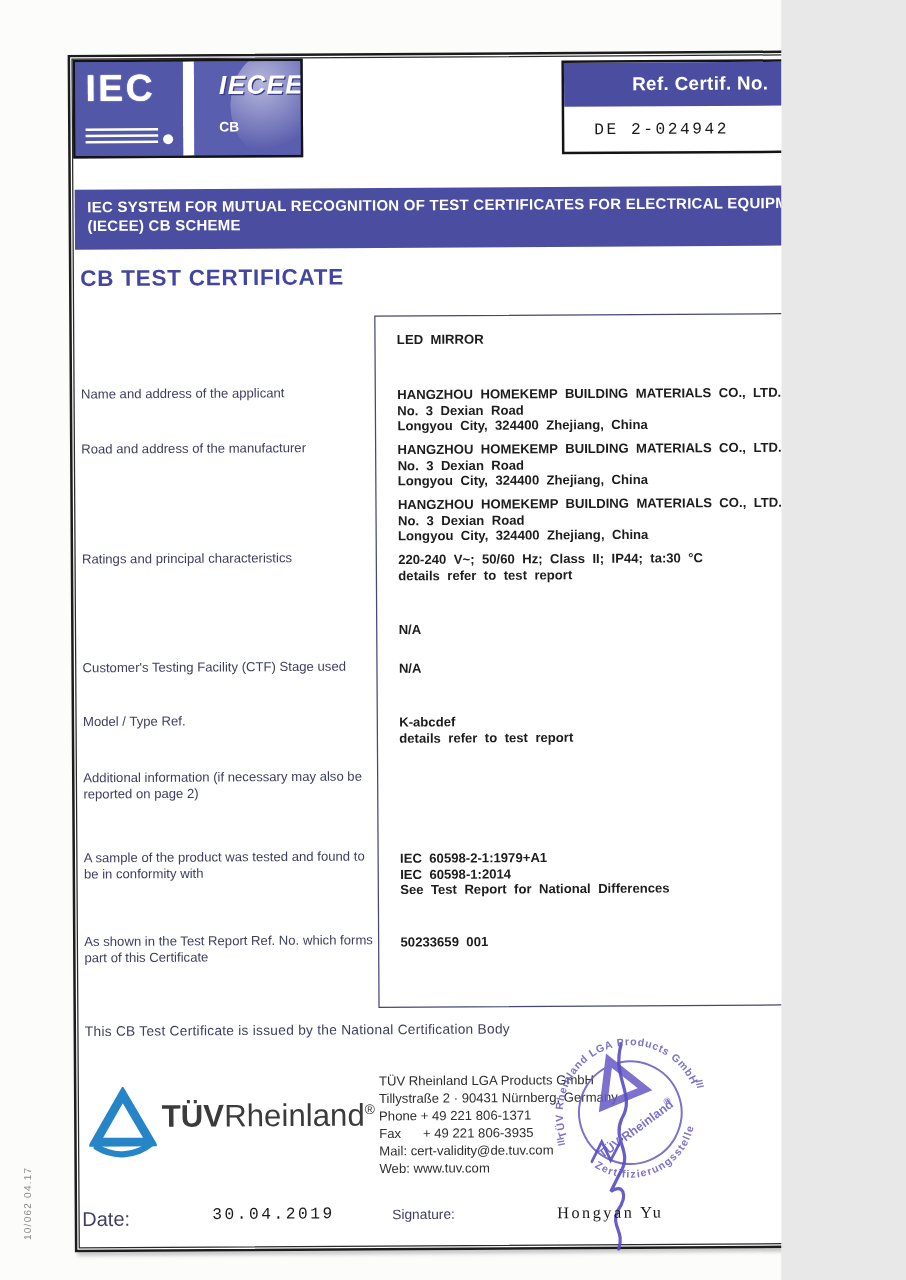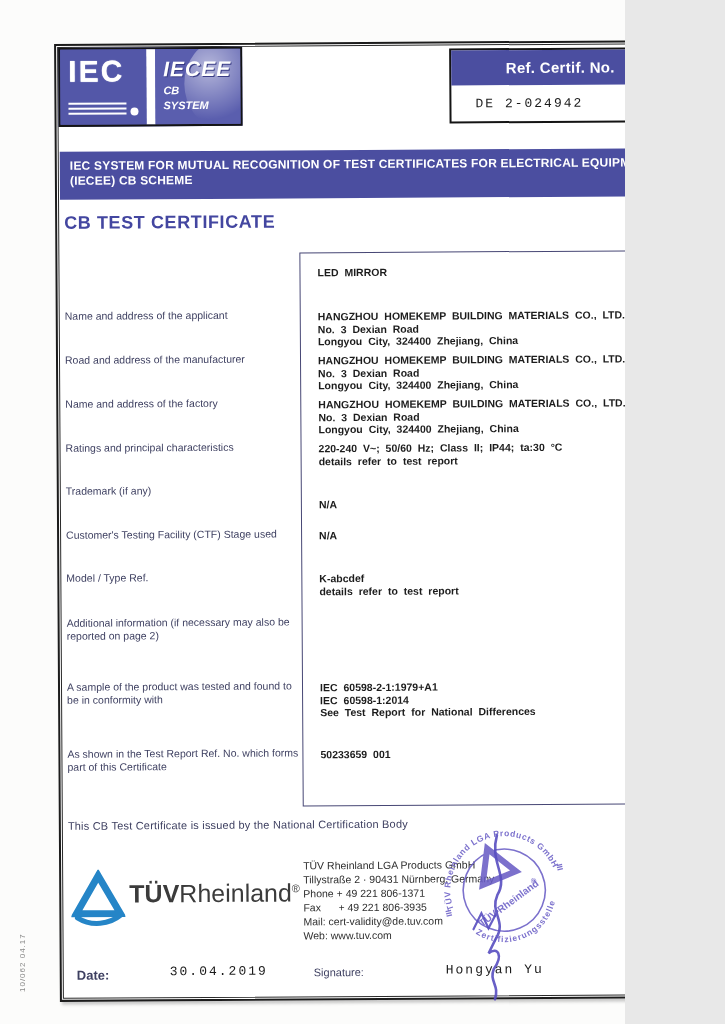--- a/index.html
+++ b/index.html
@@ -33,31 +33,31 @@
   }
   .iec-text { font-size:30px; font-weight:700; letter-spacing:2px; line-height:32px;
     text-shadow:0 0 1px #fff; }
   .iec-lines { position:absolute; left:8px; bottom:10px; width:58px; }
   .iec-lines .ln { height:2px; background:#fff; margin-top:3px; }
   .iec-dot { position:absolute; right:8px; bottom:9px; width:8px; height:8px;
     border-radius:50%; background:#fff; }
   .divider { width:9px; height:100%; background:#fff; }
   .iecee-box {
     flex:1; position:relative; overflow:hidden; background:#5a5eae;
-    color:#fff; padding:8px 4px 4px 8px;
+    color:#fff; padding:8px 4px 4px 20px;
   }
   .globe {
     position:absolute; right:-14px; top:-8px; width:70px; height:86px;
     border-radius:50%;
     background:radial-gradient(circle at 35% 30%, rgba(255,255,255,.55), rgba(255,255,255,.12) 55%, rgba(255,255,255,0) 70%);
   }
   .iecee-title { font-size:21px; font-weight:700; font-style:italic;
     letter-spacing:1px; text-shadow:1px 1px 0 #3a3d85; position:relative; }
-  .iecee-sub { font-size:11px; font-weight:700; font-style:italic; line-height:12px;
-    margin-top:3px; position:relative; }
+  .iecee-sub { font-size:11px; font-weight:700; line-height:12px;
+    margin-top:15px; position:relative; }
   .ref-box {
     position:absolute; left:391px; top:3px; width:222px; height:75px;
     border:2px solid #141414; background:#fff;
   }
   .ref-head {
     height:35px; background:#4b4ea0; color:#fff; font-size:15px; font-weight:700;
     display:flex; align-items:center; justify-content:center; letter-spacing:.3px;
   }
   .ref-num {
     padding:11px 0 0 24px; font-family:"Liberation Mono", monospace;
@@ -95,25 +95,25 @@
   .tuv-wordmark { position:absolute; left:66px; top:832px; font-size:25px; color:#3b3b3b; }
   .tuv-wordmark .b { font-weight:700; }
   .tuv-wordmark .reg { font-size:11px; vertical-align:super; }
   .ncb-address {
     position:absolute; left:240px; top:812px; font-size:10.5px; line-height:14px;
     color:#2e2e2e; white-space:pre-wrap;
   }
   .stamp { position:absolute; left:366px; top:770px; width:150px; height:150px; opacity:.88; }
   .signature-svg { position:absolute; left:404px; top:788px; width:60px; height:168px; opacity:.9; }
 
-  .date-label { position:absolute; left:13px; top:920px; font-size:13px; color:#3d3f60;font-weight:bold; }
+  .date-label { position:absolute; left:2px; top:920px; font-size:16px; color:#3d3f60; }
   .date-value { position:absolute; left:66px; top:917px; font-family:"Liberation Mono", monospace;
     font-size:13px; letter-spacing:2px; color:#1a1a1a;margin-left:40px; }
   .sig-label { position:absolute; left:250px; top:920px; font-size:11px; color:#3d3f60; }
-  .sig-name { position:absolute; left:382px; top:917px; font-family:Liberation Mono, monospace;
+  .sig-name { position:absolute; left:382px; top:917px; font-family:Liberation Serif, serif;
     font-size:13px; letter-spacing:2px; color:#1a1a1a; }
 </style>
 </head>
 <body>
 
 <div class="page">
 
   <div class="side-note">10/062 04.17</div>
 
   <div class="doc-frame">
@@ -143,23 +143,21 @@
         <div class="ref-num">DE 2-024942</div>
       </div>
 
       <div class="banner">IEC SYSTEM FOR MUTUAL RECOGNITION OF TEST CERTIFICATES FOR ELECTRICAL EQUIPMENT (IECEE) CB SCHEME</div>
       <div class="doc-title">CB TEST CERTIFICATE</div>
 
       <div class="value-box"></div>
 
       <div class="flabel" style="top:262px">Name and address of the applicant</div>
       <div class="flabel" style="top:306px">Road and address of the manufacturer</div>
-      <div class="flabel" style="top:350px">Name and address of the factory</div>
       <div class="flabel" style="top:394px">Ratings and principal characteristics</div>
-      <div class="flabel" style="top:437px">Trademark (if any)</div>
       <div class="flabel" style="top:524px">Model / Type Ref.</div>
       <div class="flabel" style="top:481px">Customer's Testing Facility (CTF) Stage used</div>
       <div class="flabel" style="top:569px">Additional information (if necessary may also be reported on page 2)</div>
       <div class="flabel" style="top:633px">A sample of the product was tested and found to be in conformity with</div>
       <div class="flabel" style="top:700px">As shown in the Test Report Ref. No. which forms part of this Certificate</div>
 
       <div class="fvalue" style="top:220px">LED MIRROR</div>
       <div class="fvalue" style="top:264px">HANGZHOU HOMEKEMP BUILDING MATERIALS CO., LTD.
 No. 3 Dexian Road
 Longyou City, 324400 Zhejiang, China</div>

